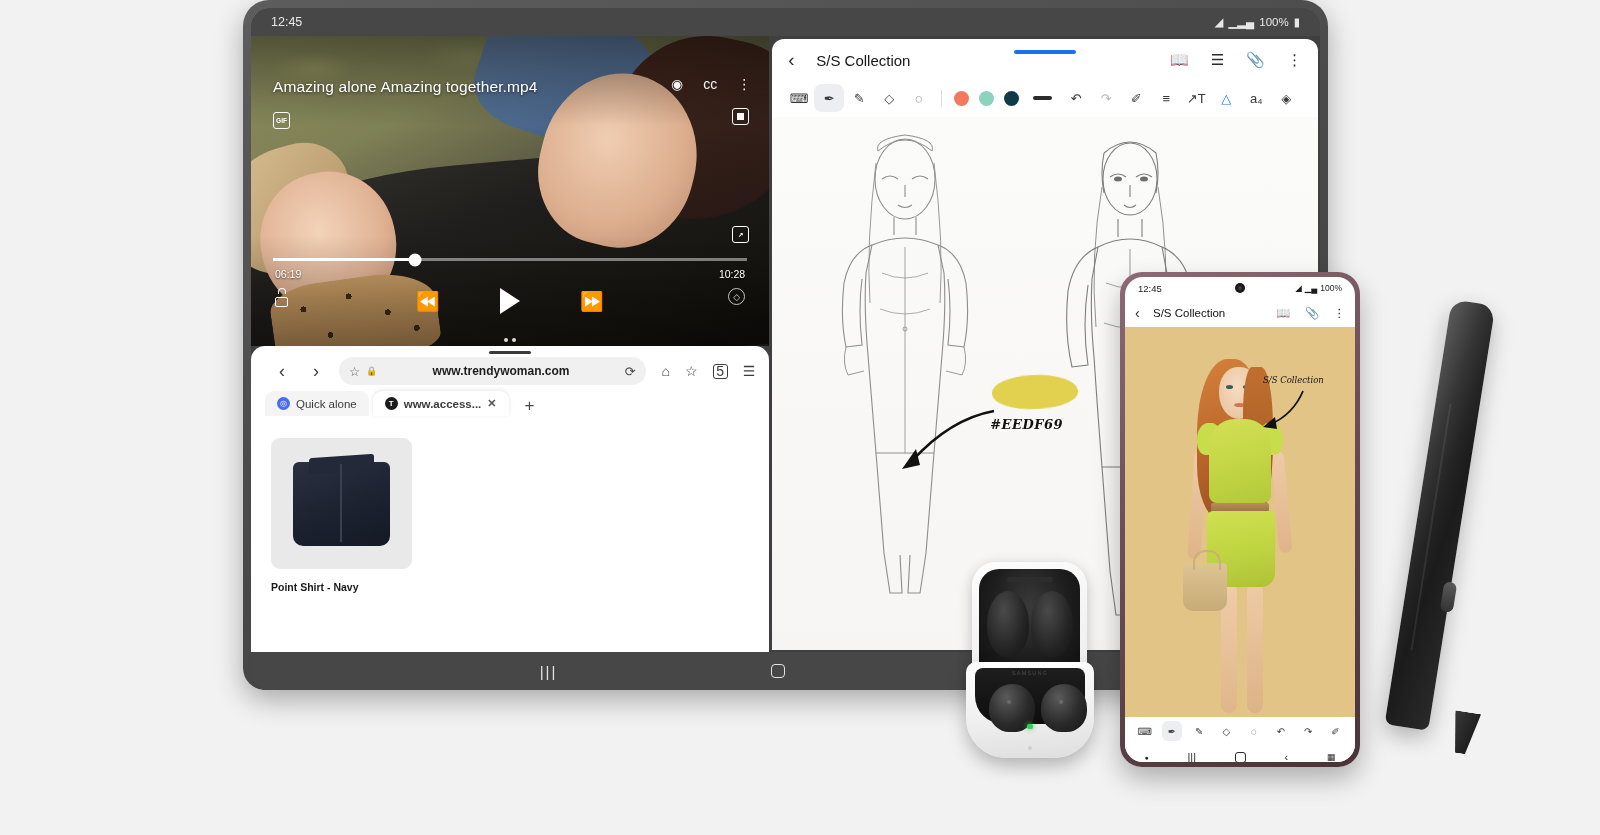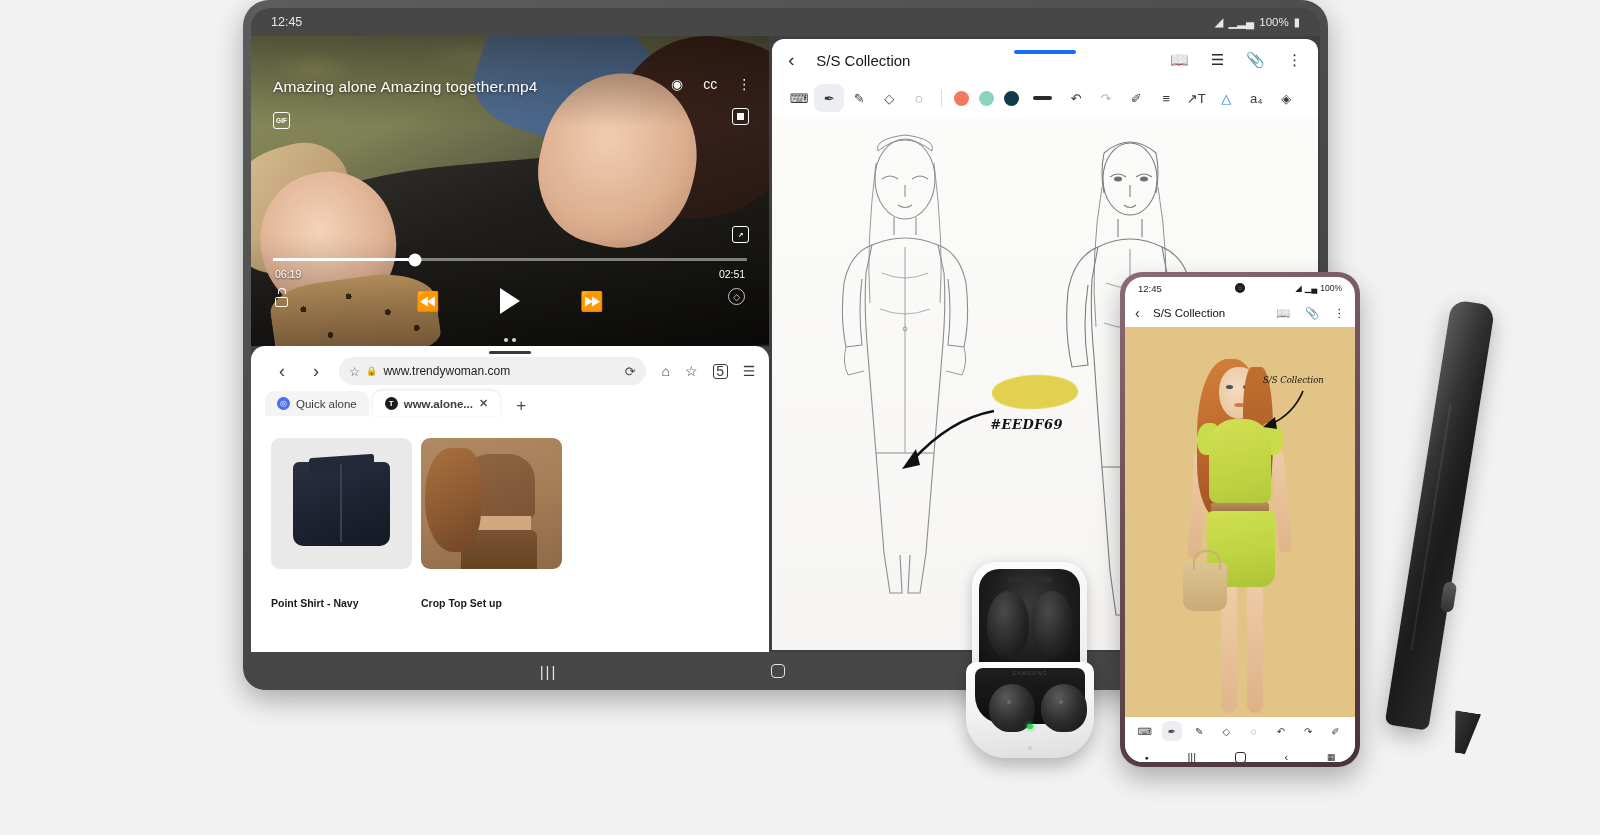--- a/index.html
+++ b/index.html
@@ -148,21 +148,21 @@
 
   
   #browser { position:relative; width:100%; height:306px; background:#fff; border-radius:14px 14px 0 0; overflow:hidden;}
   .br-grip { position:absolute; top:5px; left:50%; transform:translateX(-50%); width:42px;height:3px;background:#3a3a3a;border-radius:2px;}
   #br-bar { display:flex; align-items:center; gap:0; height:40px; padding:10px 14px 0 14px;}
   .nav-arrow { width:34px; text-align:center; font-size:18px; color:#3c3c3c; }
   .url-pill {
     flex:1; height:28px; margin:0 6px; background:#f0f0f0; border-radius:14px;
     display:flex; align-items:center; padding:0 10px; gap:6px;
   }
-  .url-text { flex:1; text-align:left; font-size:12px; color:#1d1d1d; font-weight:normal; }
+  .url-text { flex:1; text-align:center; font-size:12px; color:#1d1d1d; font-weight:bold; }
   .star-ic { font-size:12.5px; color:#5a5a5a;}
   .lock-sm { font-size:9px; color:#6a6a6a;}
   .reload-ic { font-size:13px; color:#4a4a4a;}
   .br-icons { display:flex; align-items:center; gap:15px; padding-left:10px; }
   .br-icons span { font-size:14px; color:#3c3c3c; }
   .tabs-ic { width:15px;height:15px;border:1.5px solid #3c3c3c;border-radius:3px;
     display:flex;align-items:center;justify-content:center;font-size:8px;}
   #br-tabs { display:flex; align-items:flex-end; height:30px; padding:0 14px; gap:4px; }
   .tab {
     height:25px; display:flex; align-items:center; gap:6px; padding:0 12px;
@@ -172,21 +172,21 @@
   .tab.active { background:#fff; box-shadow:0 -1px 4px rgba(0,0,0,.10); font-weight:bold;}
   .tab-fav { width:13px;height:13px;border-radius:50%;background:#4a6cf0;color:#fff;
     font-size:8px;display:flex;align-items:center;justify-content:center;}
   .tab-fav.dark { background:#1b1b1b; }
   .tab-x { font-size:11px; color:#555; }
   .tab-plus { font-size:17px; color:#4a4a4a; padding:0 12px; }
   #br-content { background:#fff; height:205px; padding:22px 20px 0 20px; }
   .prod-row { display:flex; gap:9px; }
   .prod { width:141px; }
   .prod-img { width:141px; height:131px; border-radius:9px; overflow:hidden; position:relative; }
-  .prod-name { font-size:10.5px; font-weight:bold; color:#1a1a1a; margin-top:28px; }
+  .prod-name { font-size:10.5px; font-weight:bold; color:#1a1a1a; margin-top:12px; }
   
   .p1 { background:#e9e9e9; }
   .p1 .shirt {
     position:absolute; left:22px; top:24px; width:97px; height:84px;
     background:linear-gradient(160deg,#2a3040 0%,#1c2230 55%,#141924 100%);
     border-radius: 6px 6px 10px 10px;
   }
   .p1 .collar { position:absolute; left:38px; top:18px; width:65px; height:16px;
     background:#232938; transform:skewY(-4deg); border-radius:3px; }
   .p1 .placket { position:absolute; left:69px; top:26px; width:2px; height:78px; background:#39404f;}
@@ -420,21 +420,21 @@
             </div>
             <div class="icon-badge gif-badge">GIF</div>
             <div class="icon-badge pip-badge"></div>
             <div class="icon-badge expand-badge">↗</div>
 
             <div class="vid-seek">
               <div class="vid-seek-fill"></div>
               <div class="vid-knob"></div>
             </div>
             <div class="t-cur">06:19</div>
-            <div class="t-dur">02:51</div>
+            <div class="t-dur">10:28</div>
 
             <div class="lock-ic">
               <div class="lock-arc"></div>
                 <div class="lock-body"></div>
             </div>
             <div class="vid-ctrls">
               <span class="ctl">⏪</span>
               <span class="play-tri"></span>
               <span class="ctl">⏩</span>
             </div>
@@ -463,43 +463,34 @@
                 <span>☰</span>
               </div>
             </div>
             <div id="br-tabs">
               <div class="tab inactive">
                 <span class="tab-fav">◎</span>
                 <span>Quick alone</span>
               </div>
               <div class="tab active">
                 <span class="tab-fav dark">T</span>
-                <span>www.alone...</span>
+                <span>www.access...</span>
                 <span class="tab-x">✕</span>
               </div>
               <span class="tab-plus">+</span>
             </div>
             <div id="br-content">
               <div class="prod-row">
                 <div class="prod">
                   <div class="prod-img p1">
                     <div class="shirt"></div>
                       <div class="collar"></div>
                       <div class="placket"></div>
                   </div>
                   <div class="prod-name">Point Shirt - Navy</div>
-                </div>
-                <div class="prod">
-                  <div class="prod-img p2">
-                    <div class="body"></div>
-                      <div class="skin"></div>
-                      <div class="pants"></div>
-                      <div class="hair"></div>
-                  </div>
-                  <div class="prod-name">Crop Top Set up</div>
                 </div>
               </div>
             </div>
           </div>
         </div>
 
         <div id="right-col">
           <div id="notes">
             <div class="nt-tabline"></div>
             <div id="nt-head">

